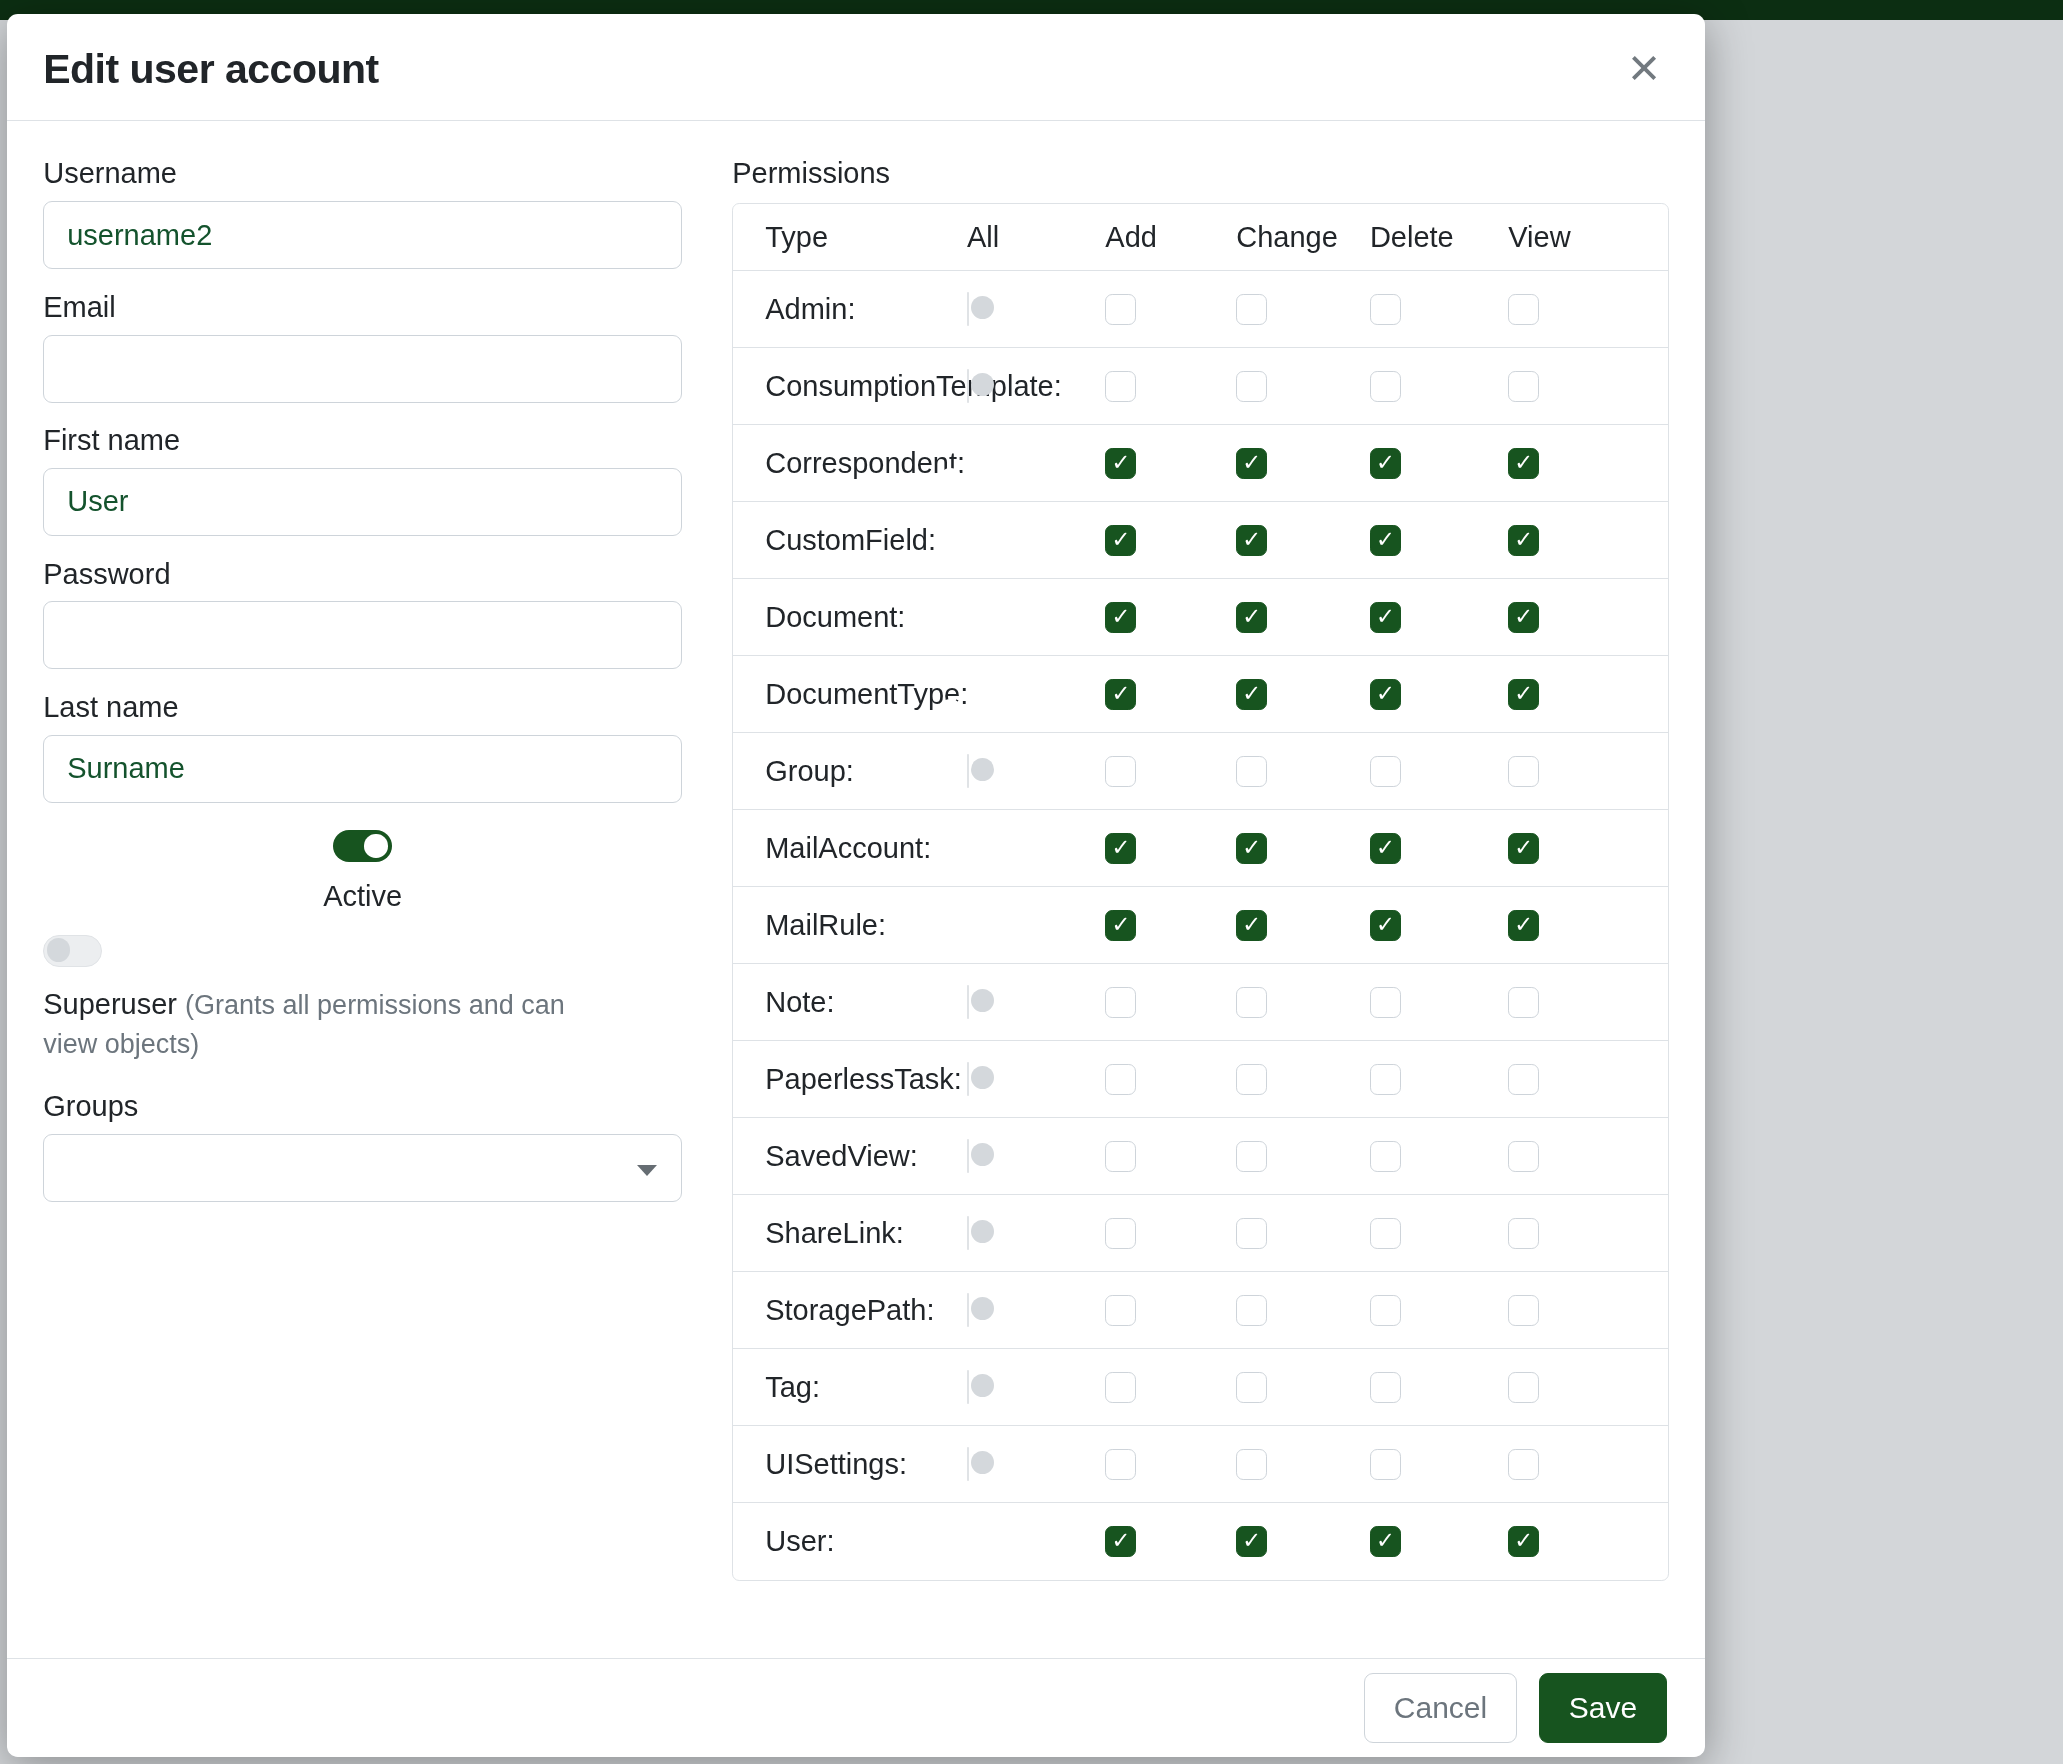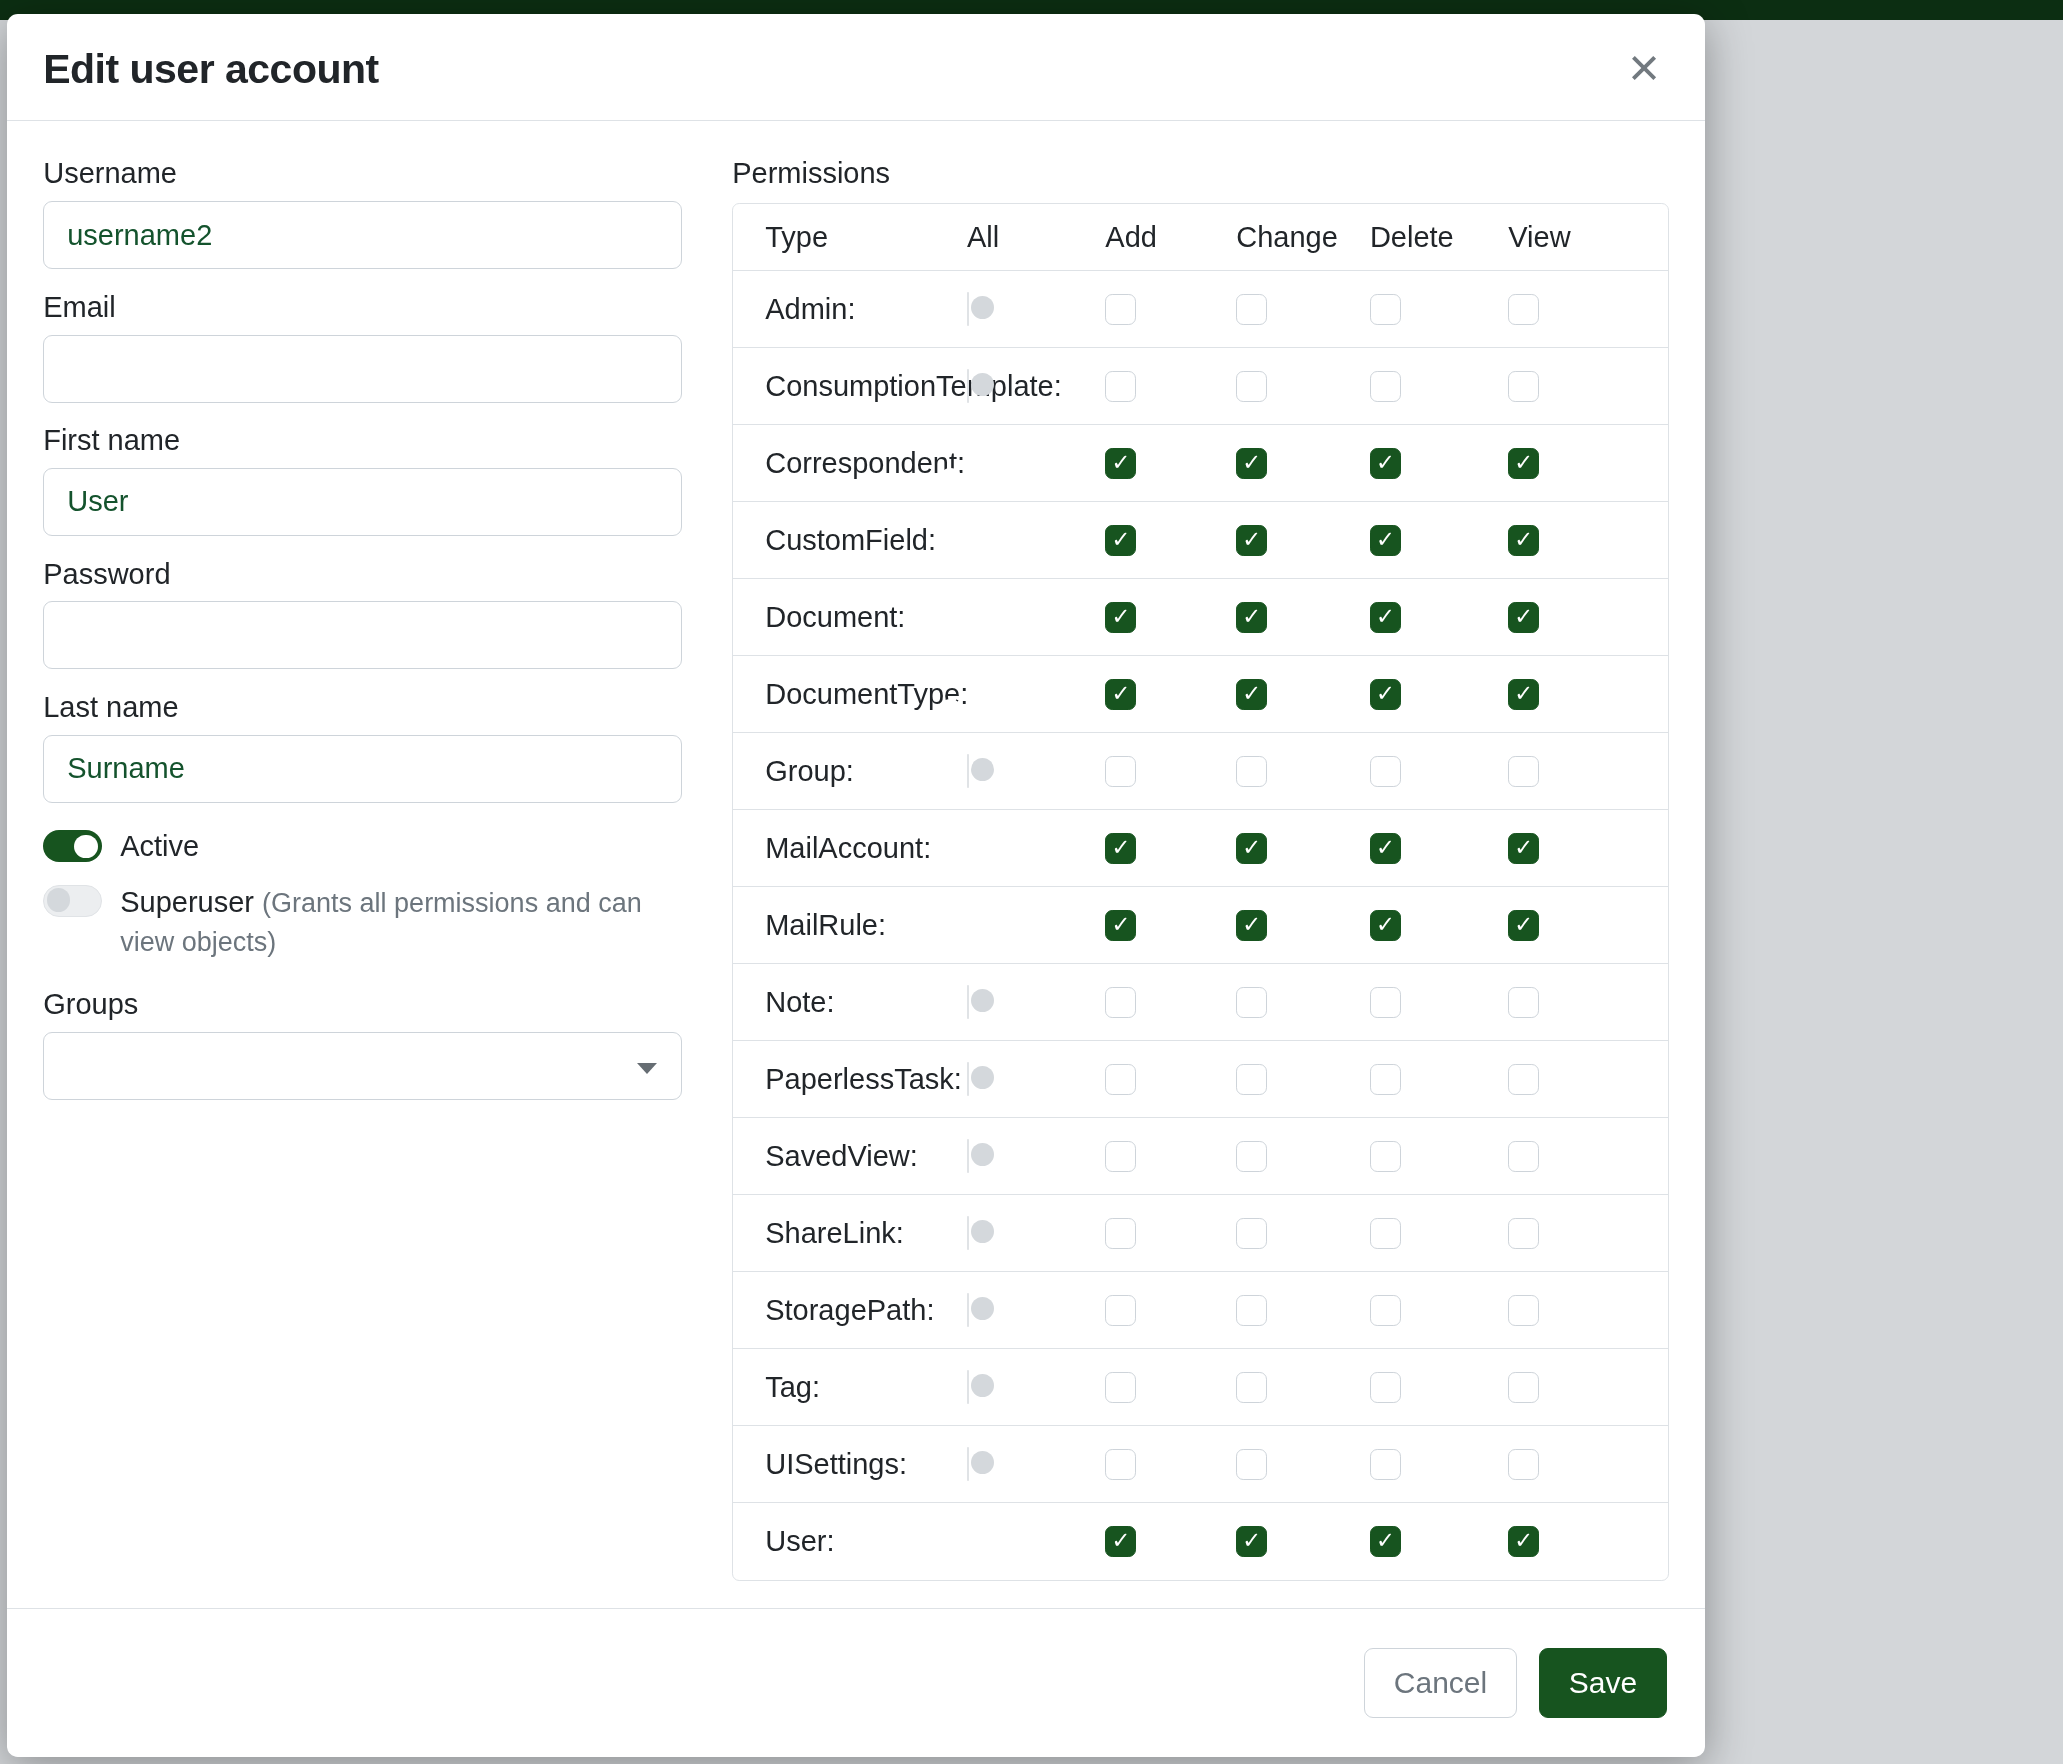--- a/index.html
+++ b/index.html
@@ -62,21 +62,21 @@
   .toggle.on::after {
     content: ""; position: absolute; top: 4.5px; right: 4.5px;
     width: 23.4px; height: 23.4px; background: #fff; border-radius: 50%;
   }
   .toggle.off { background: #eceef0; border: 1.8px solid #e0e3e6; }
   .toggle.off::after {
     content: ""; position: absolute; top: 2.7px; left: 2.7px;
     width: 23.4px; height: 23.4px; background: #d4d8dc; border-radius: 50%;
   }
 
-  .toggle-row { display: flex; align-items: center; gap: 18px; margin: 27px 0 0 0; }
+  .toggle-row { display: flex; align-items: center; gap: 18px; margin: 27px 0 0 0; flex-direction: column; }
   .toggle-row.top { align-items: flex-start; }
   .toggle-row.top .toggle { margin-top: 1.8px; }
   .su-text { max-width: 540px; line-height: 1.35; }
   .hint { color: #6c757d; font-size: 27px; }
   .groups-group { margin-top: 27px; }
 
   
   .perm-label { display: block; margin-bottom: 12.6px; }
   .perm-table-wrap { border: 1.8px solid #dee2e6; border-radius: 7.2px; overflow: hidden; background: #fff; }
   table { width: 100%; border-collapse: collapse; table-layout: fixed; }
@@ -92,21 +92,21 @@
     border: 1.8px solid #ced4da; border-radius: 7.2px;
     background: #fff; display: flex; align-items: center; justify-content: center;
     cursor: pointer;
   }
   .cb.checked { background: #17541f; border-color: #17541f; }
   .cb.checked::after { content: "✓"; color: #fff; font-size: 22.5px; font-weight: bold; line-height: 1; }
 
   
   .modal-footer {
     border-top: 1.8px solid #dee2e6;
-    padding: 39px 38px; display: flex; justify-content: flex-end; align-items: center; gap: 21.6px;
+    padding: 14px 38px; display: flex; justify-content: flex-end; align-items: center; gap: 21.6px;
   }
   .btn {
     font-size: 30px; border-radius: 9px; height: 70px; padding: 0 29px;
     cursor: pointer; font-family: inherit;
   }
   .btn-cancel { background: #fff; border: 1.8px solid #ced4da; color: #6c757d; }
   .btn-save { background: #17541f; border: 1.8px solid #17541f; color: #fff; }
 </style>
 </head>
 <body>

